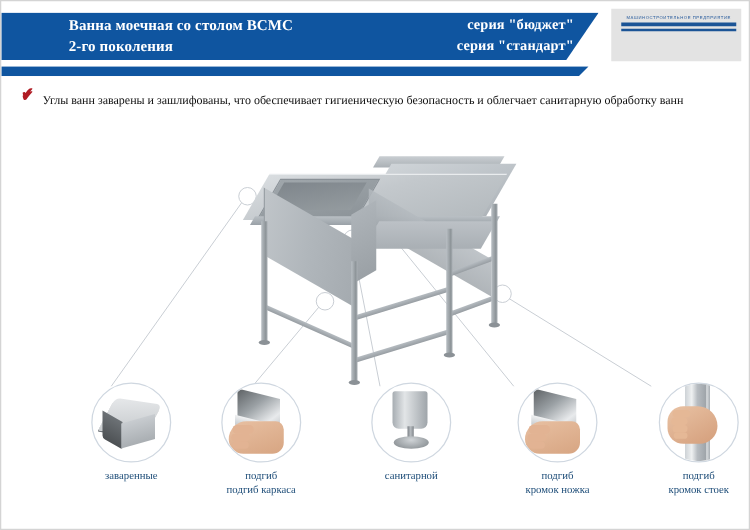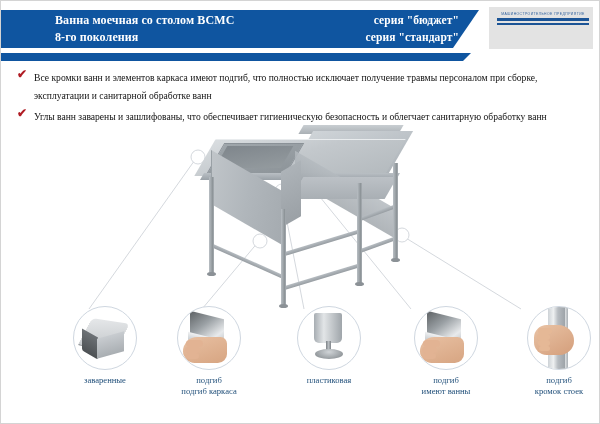--- a/index.html
+++ b/index.html
@@ -237,42 +237,41 @@
 <body>
 
 <div class="page">
 
   <div class="header">
     <div class="hdr-band"></div>
     <div class="hdr-stripe"></div>
 
     <div class="hdr-left">
       <div>Ванна моечная со столом ВСМС</div>
-      <div>8-го поколения</div>
+      <div>2-го поколения</div>
     </div>
 
     <div class="hdr-right">
       <div>серия "бюджет"</div>
       <div>серия "стандарт"</div>
     </div>
 
     <div class="logo-area"></div>
     <div class="logo-wrap">
       <div class="logo-sub">машиностроительное предприятие</div>
       <div class="logo-bars">
         <i style="height:3px"></i>
           <i></i>
       </div>
     </div>
   </div>
 
   <div class="bullets">
     <div class="bullet">
       <span class="chk">✔</span>
-      <span class="btext">Все кромки ванн и элементов каркаса имеют подгиб, что полностью исключает получение травмы персоналом при сборке, эксплуатации и санитарной обработке ванн</span>
     </div>
     <div class="bullet">
       <span class="chk">✔</span>
       <span class="btext">Углы ванн заварены и зашлифованы, что обеспечивает гигиеническую безопасность и облегчает санитарную обработку ванн</span>
     </div>
   </div>
 
   <div class="stage">
 
     <svg class="leaders" viewBox="0 0 600 306">
@@ -350,37 +349,37 @@
       </div>
     </div>
 
     <div class="callout" style="left:268px;top:0">
       <div class="circ">
         <div class="legpart"></div>
           <div class="legstem"></div>
           <div class="legbase"></div>
       </div>
       <div class="clabel">
-        <div>пластиковая</div>
+        <div>санитарной</div>
       </div>
     </div>
 
     <div class="callout" style="left:385px;top:0">
       <div class="circ">
         <div class="sheet"></div>
           <div class="sheet-lip"></div>
         <div class="hand">
             <b></b>
             <b></b>
             <b></b>
           </div>
       </div>
       <div class="clabel">
         <div>подгиб</div>
-        <div>имеют ванны</div>
+        <div>кромок ножка</div>
       </div>
     </div>
 
     <div class="callout" style="left:498px;top:0">
       <div class="circ">
         <div class="post"></div>
           <div class="post-edge"></div>
         <div class="hand2">
             <b></b>
             <b></b>

